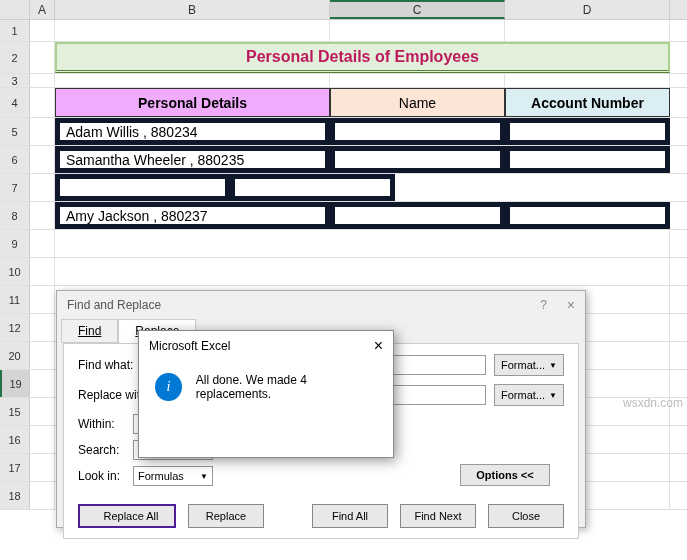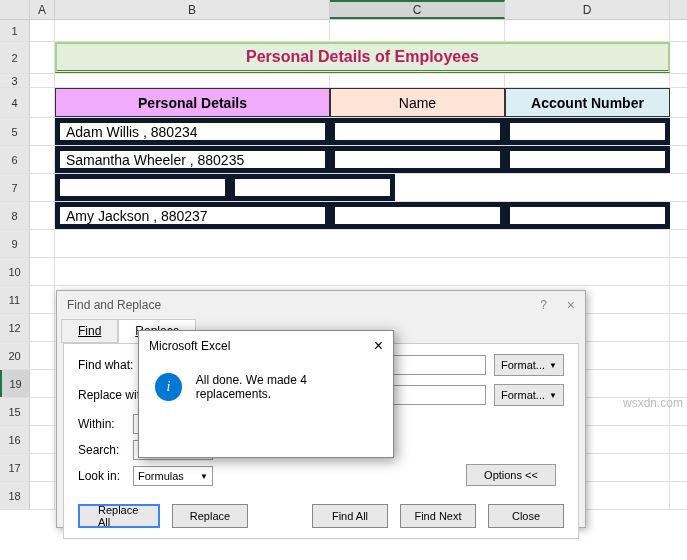--- a/index.html
+++ b/index.html
@@ -53,25 +53,25 @@
 .fr-label { width: 80px; }
 .fr-input { flex: 1; height: 20px; border: 1px solid #999; background: #fff; margin-right: 8px; }
 .fmt-btn { width: 70px; height: 22px; border: 1px solid #999; background: #e8e8e8; font-size: 11px; display: flex; align-items: center; justify-content: center; }
 .fmt-btn .arr { margin-left: 4px; font-size: 8px; }
 
 .sel-row { display: flex; align-items: center; margin-bottom: 6px; font-size: 12px; }
 .sel-label { width: 55px; }
 .sel { width: 80px; height: 20px; border: 1px solid #999; background: #fff; display: flex; align-items: center; padding: 0 4px; font-size: 11px; justify-content: space-between; }
 .sel .arr { font-size: 8px; }
 
-.opts-btn { position: absolute; right: 22px; top: 120px; width: 90px; height: 22px; border: 1px solid #999; background: #e8e8e8; font-size: 11px; display: flex; align-items: center; justify-content: center; }
+.opts-btn { position: absolute; right: 28px; top: 120px; width: 90px; height: 22px; border: 1px solid #999; background: #e8e8e8; font-size: 11px; display: flex; align-items: center; justify-content: center; font-weight: bold; }
 
 .btn-row { position: absolute; bottom: 10px; left: 14px; right: 14px; display: flex; gap: 12px; }
 .btn { height: 24px; border: 1px solid #888; background: #e8e8e8; font-size: 11px; display: flex; align-items: center; justify-content: center; padding: 0 10px; }
-.btn.primary { border: 2px solid #3b82f6; width: 82px; padding-left: 18px; }
+.btn.primary { border: 2px solid #4c1d95; width: 98px; padding-left: 18px; }
 .btn.w { width: 76px; }
 .btn-row .sp { flex: 1; }
 
 
 .msgbox { left: 138px; top: 330px; width: 256px; height: 128px; background: #fff; border: 1px solid #888; box-shadow: 3px 3px 12px rgba(0,0,0,0.4); }
 .msg-title { height: 30px; display: flex; align-items: center; padding: 0 10px; font-size: 12px; background: #fff; }
 .msg-title .x { font-size: 16px; margin-left: auto; }
 .msg-body { display: flex; align-items: center; padding: 12px 16px; gap: 14px; }
 .info-icon { width: 28px; height: 28px; border-radius: 50%; background: #0078d4; color: #fff; display: flex; align-items: center; justify-content: center; font-style: italic; font-family: Georgia, serif; font-size: 14px; }
 .msg-text { font-size: 12px; }

